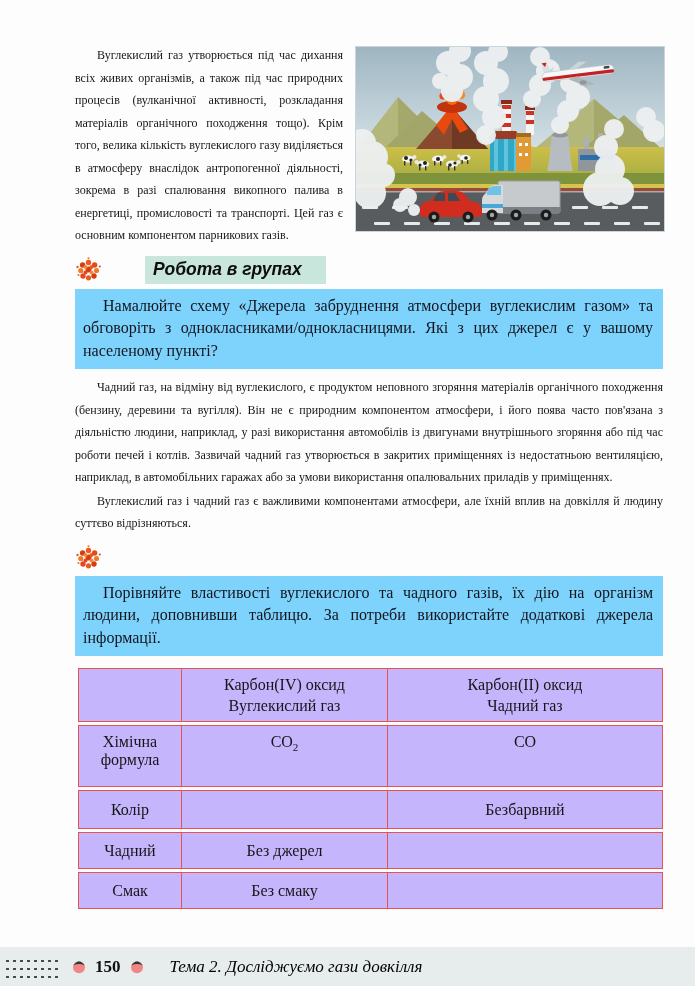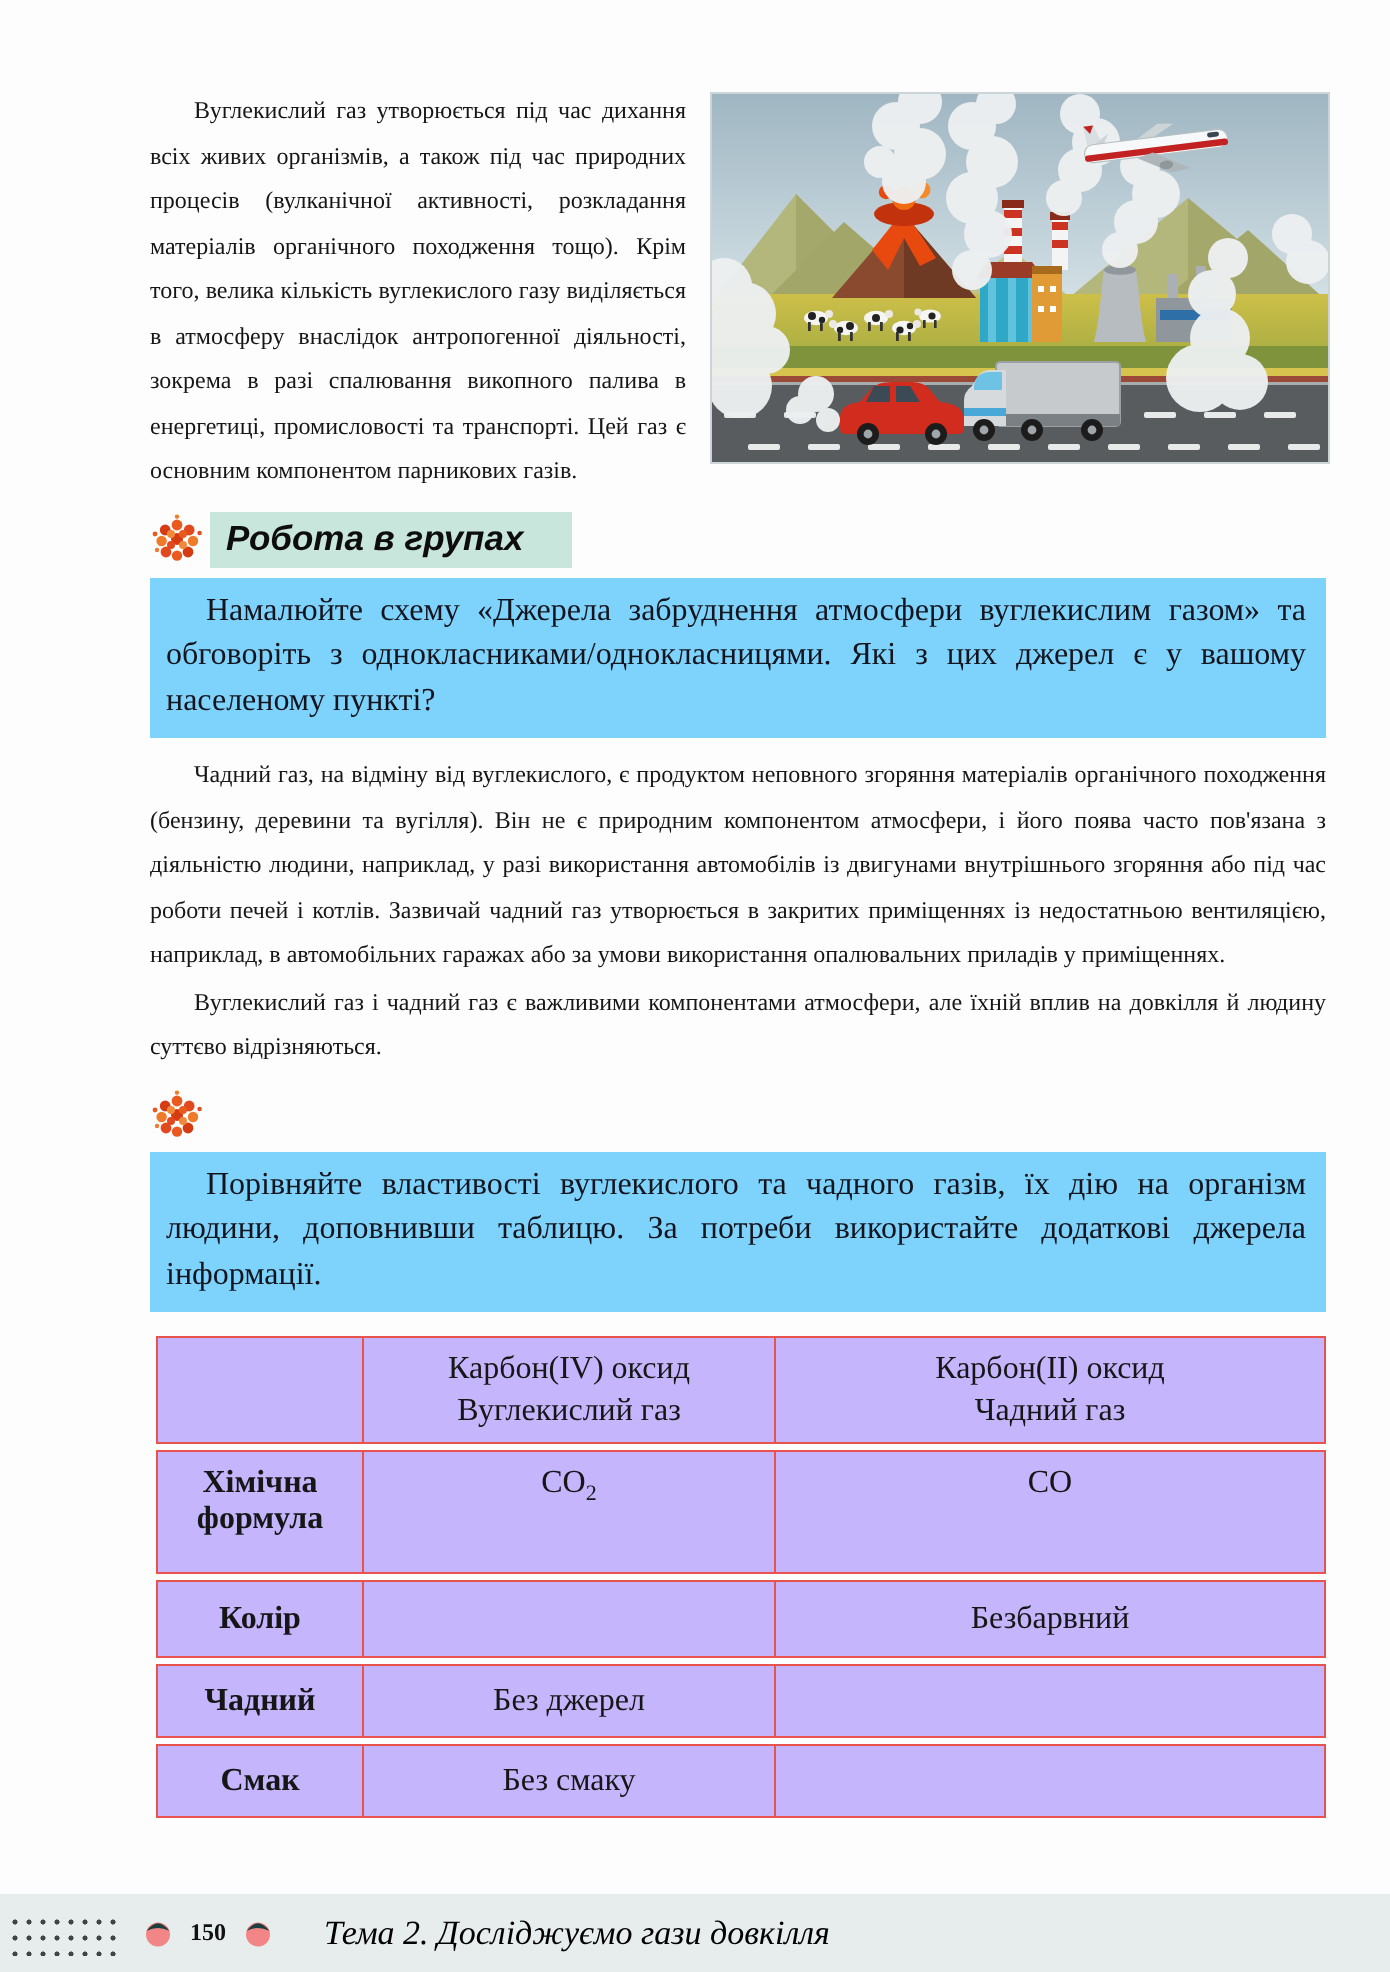--- a/index.html
+++ b/index.html
@@ -16,21 +16,21 @@
     text-align:justify;text-indent:22px;
   }
   p.body + p.body{margin-top:1px;}
 
   .illustration{
     float:right;width:308px;height:184px;margin:2px 0 6px 12px;
   }
   .illustration svg{display:block;border:1px solid #ccd5d8;}
 
   .section-head{
-    display:flex;align-items:center;margin:9px 0 5px 0;
+    display:flex;align-items:center;margin:9px 0 5px 0;gap:40px;
   }
   .berry-cluster{width:27px;height:27px;flex:none;margin-right:3px;}
   .strip{
     background:#c9e6dd;
     font-family:"Liberation Sans", sans-serif;
     font-style:italic;font-weight:bold;font-size:17.5px;color:#0d0d0d;
     padding:3px 24px 4px 8px;white-space:nowrap;
   }
 
   .task-box{
@@ -45,35 +45,35 @@
   }
   .cmp-table td{
     border:1.6px solid #e9534e;border-right:none;background:#c4b5fd;
     padding:3px 8px;text-align:center;vertical-align:middle;
   }
   .cmp-table td:last-child{border-right:1.6px solid #e9534e;}
   .cmp-table .hdr td{height:46px;line-height:21px;}
   .cmp-table .r-formula td{height:50px;vertical-align:top;padding-top:7px;}
   .cmp-table .r-color td{height:31px;}
   .cmp-table .r-smell td,.cmp-table .r-taste td{height:29px;}
-  .cmp-table td.lbl{font-weight:bold;margin-left:42px;}
+  .cmp-table td.lbl{font-weight:normal;margin-left:42px;}
   .cmp-table sub{font-size:11px;}
 
   .footer-band{
     position:absolute;left:0;top:947px;width:695px;height:39px;
     background:#e7eced;display:flex;align-items:center;
   }
   .dots-grid{
     width:56px;height:23px;margin-left:2px;flex:none;
     background-image:radial-gradient(circle,#3f4446 1.1px,transparent 1.45px);
     background-size:7px 8px;background-position:2px 2px;
   }
   .berry{width:14px;height:15px;flex:none;}
   .berry.first{margin-left:14px;}
-  .page-num{font-weight:bold;font-size:12px;color:#101010;margin:0 9px;}
+  .page-num{font-weight:bold;font-size:17px;color:#101010;margin:0 9px;}
   .chapter{
     font-style:italic;color:#000000;font-size:17px;margin-left:26px;
     white-space:nowrap;
   }
 </style>
 </head>
 <body>
 
 <div class="page">
   <div class="content">

